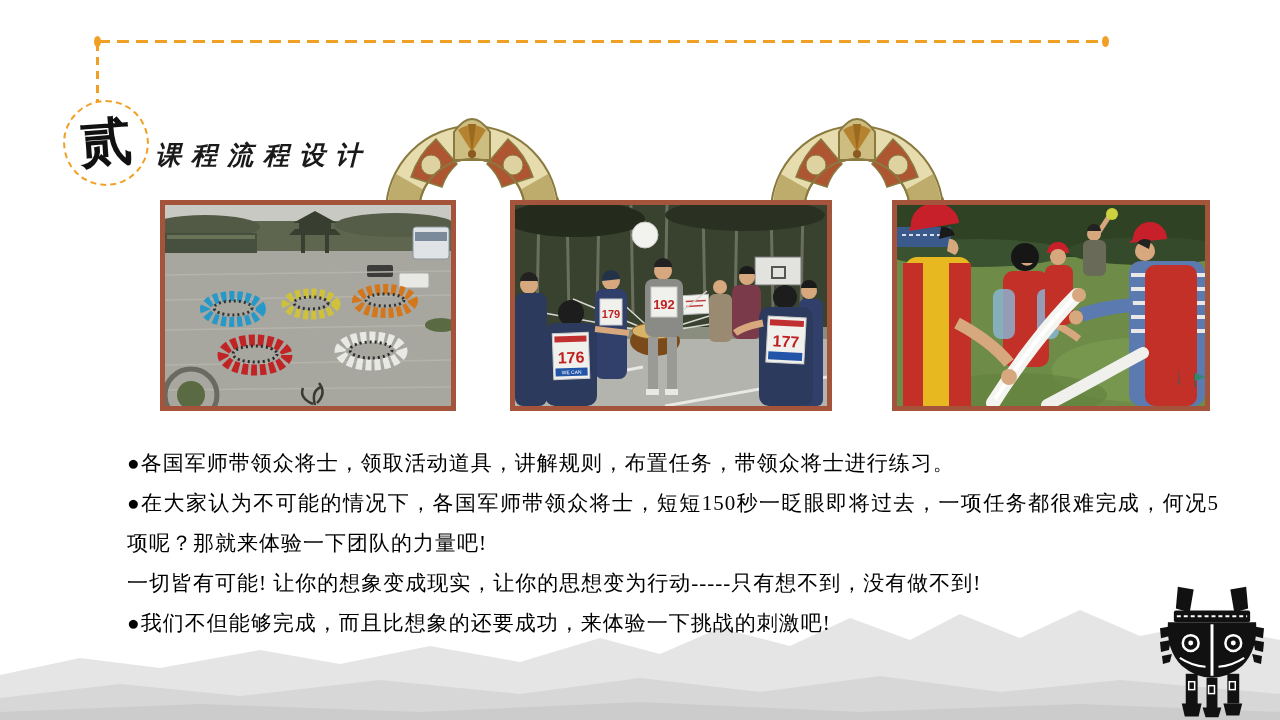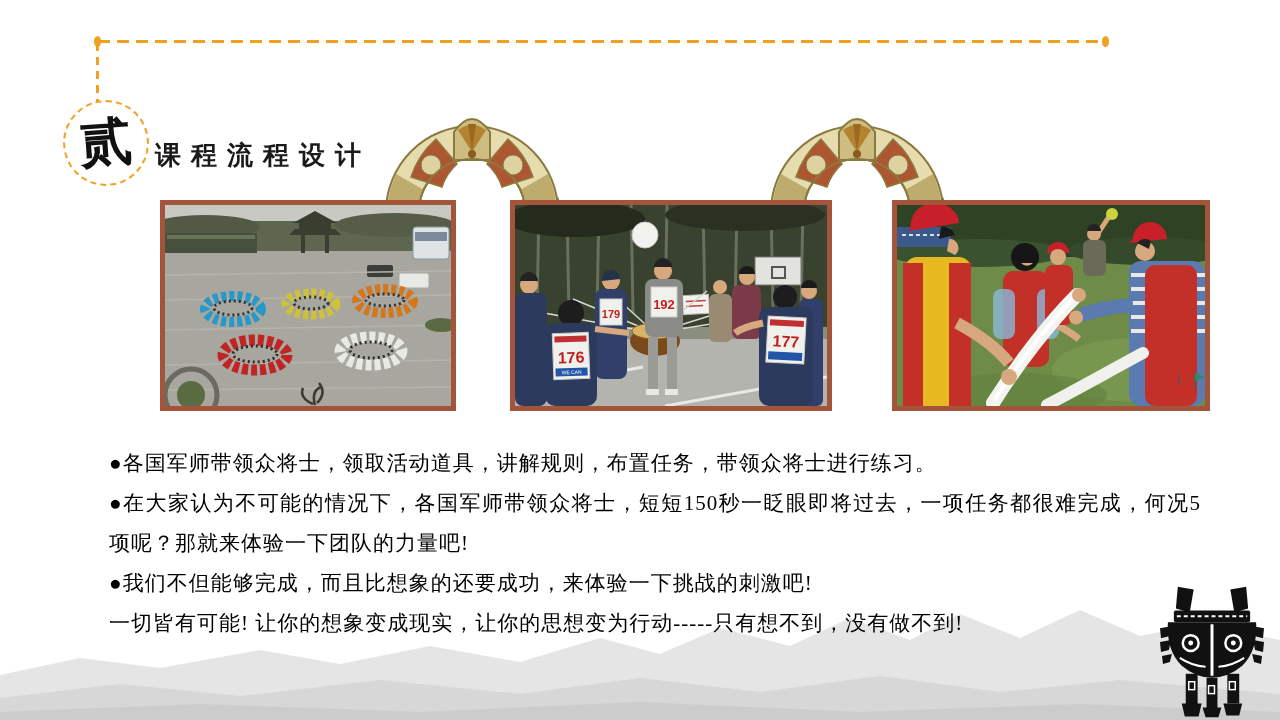--- a/index.html
+++ b/index.html
@@ -12,35 +12,35 @@
   .vline { position:absolute; left:96px; top:43px; width:3px; height:60px;
            background:repeating-linear-gradient(180deg,#F0A125 0 8px,transparent 8px 14px); }
   .dot   { position:absolute; width:7px; height:11px; border-radius:50%; background:#F0A125; }
   .dot.l { left:94px; top:36px; } .dot.r { left:1102px; top:36px; }
 
   
   .badge { position:absolute; left:63px; top:100px; width:86px; height:86px; border:2px dashed #F0A125;
            border-radius:50%; display:flex; align-items:center; justify-content:center; background:#fff; }
   .badge span { font-size:52px; font-weight:bold; color:#111; transform:rotate(-4deg); line-height:1; }
   .title { position:absolute; left:155px; top:138px; font-size:26px; font-weight:bold; color:#1a1a1a;
-           letter-spacing:10px; }
+           letter-spacing:10px; font-style:italic; }
 
   
   .arch { position:absolute; top:108px; width:176px; height:112px; z-index:1; }
   .arch.a1 { left:384px; } .arch.a2 { left:769px; }
 
   
   .photo { position:absolute; top:200px; height:211px; border:5px solid #A5543C; background:#888; z-index:2; }
   .photo svg { display:block; }
   .p1 { left:160px; width:296px; }
   .p2 { left:510px; width:322px; }
   .p3 { left:892px; width:318px; }
 
   
-  .bullets { position:absolute; left:109px; top:443px; width:1092px; z-index:3; }
+  .bullets { position:absolute; left:127px; top:443px; width:1092px; z-index:3; }
   .bullets p { font-size:21px; line-height:40px; color:#000; letter-spacing:1px; text-align:justify; }
 
   
   .mountains { position:absolute; left:0; bottom:0; width:1280px; height:140px; z-index:0; }
   .ding { position:absolute; left:1160px; top:586px; width:104px; height:132px; z-index:2; }
 
   text { font-family:"Liberation Sans","DejaVu Sans",sans-serif; }
 </style>
 </head>
 <body>
@@ -322,22 +322,22 @@
         <polygon points="282,166 294,170 282,174" fill="#C23028"></polygon>
         <line x1="298" y1="168" x2="298" y2="182" stroke="#555" stroke-width="1.5"></line>
         <polygon points="298,168 308,172 298,176" fill="#2A8A6A"></polygon>
       </g>
     </svg>
   </div>
 
   <div class="bullets">
     <p>●各国军师带领众将士，领取活动道具，讲解规则，布置任务，带领众将士进行练习。</p>
     <p>●在大家认为不可能的情况下，各国军师带领众将士，短短150秒一眨眼即将过去，一项任务都很难完成，何况5项呢？那就来体验一下团队的力量吧!</p>
+    <p>一切皆有可能! 让你的想象变成现实，让你的思想变为行动-----只有想不到，没有做不到!</p>
     <p>●我们不但能够完成，而且比想象的还要成功，来体验一下挑战的刺激吧!</p>
-    <p>一切皆有可能! 让你的想象变成现实，让你的思想变为行动-----只有想不到，没有做不到!</p>
   </div>
 
   <svg class="mountains" viewBox="0 0 1280 140" preserveAspectRatio="none">
     <path d="M0,95 L80,78 L160,88 L260,70 L340,84 L430,66 L520,82 L600,58 L660,74 L720,48 L790,66 L850,38 L910,60 L960,34 L1020,58 L1080,30 L1140,56 L1200,44 L1280,60 L1280,140 L0,140 Z" fill="#C6C6C6" opacity="0.45"></path>
     <path d="M0,118 L120,104 L240,116 L380,100 L520,114 L640,98 L760,112 L880,96 L1000,112 L1120,100 L1280,114 L1280,140 L0,140 Z" fill="#BDBDBD" opacity="0.35"></path>
     <path d="M0,132 L200,124 L420,132 L640,122 L860,132 L1080,124 L1280,132 L1280,140 L0,140 Z" fill="#B2B2B2" opacity="0.3"></path>
   </svg>
 
   <svg class="ding" viewBox="0 0 105 132">
     <g fill="#111">

